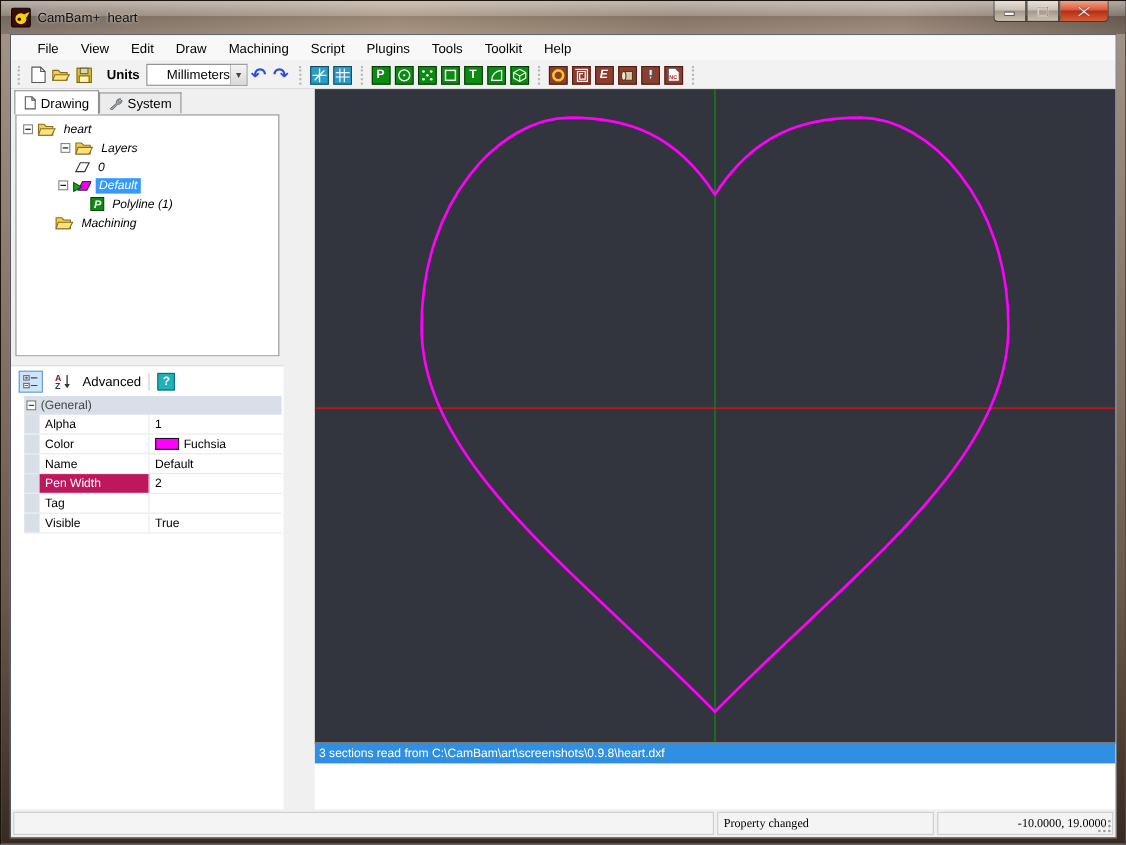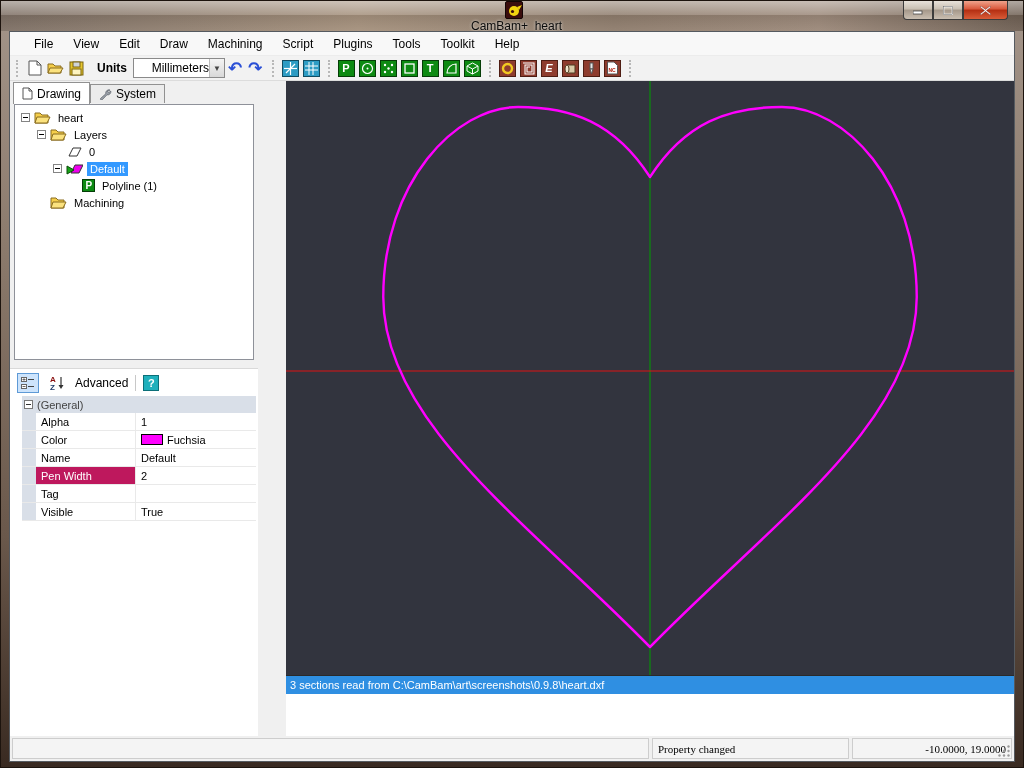--- a/index.html
+++ b/index.html
@@ -7,21 +7,21 @@
   body { font-family: "Liberation Sans", "DejaVu Sans", sans-serif; font-size:12px; }
 
   .window { position:relative; width:1024px; height:768px;
     background: linear-gradient(180deg,#a4958a 0%, #8d7c6e 30%, #6a584b 70%, #392a21 100%);
     border:1px solid #1c130d; }
 
   
   .titlebar { position:absolute; top:0; left:0; right:0; height:30px;
     background: linear-gradient(180deg, rgba(255,255,255,.45) 0%, rgba(255,255,255,.15) 45%, rgba(0,0,0,.08) 46%, rgba(255,255,255,.05) 100%),
                 linear-gradient(90deg,#7e7065,#a5917d 35%,#8f7d6d 60%,#9c897a 80%,#6f6054);
-    display:flex; align-items:center; padding-left:9px;flex-direction:column; }
+    display:flex; align-items:center; padding-left:9px; }
   .app-icon { width:18px; height:18px; margin-right:6px; background:#3a0d0d;
     border:1px solid #120404; border-radius:2px; position:relative; flex:0 0 auto; }
   .app-icon svg { position:absolute; left:1px; top:1px; }
   .title-text { color:#0c0c0c; font-size:12px; white-space:pre; text-shadow:0 0 3px rgba(255,255,255,.8); }
 
   .win-buttons { position:absolute; top:0; right:15px; display:flex; height:19px; }
   .win-btn { width:30px; height:19px; border:1px solid #3c3c3c; border-top:none;
     background: linear-gradient(180deg,#e8e2da 0%, #c9bfb2 45%, #a5988a 50%, #cabfb2 100%);
     display:flex; align-items:center; justify-content:center; }
   .win-btn:first-child { border-radius:0 0 0 4px; }
@@ -62,22 +62,22 @@
   .right-area { flex:1; display:flex; flex-direction:column; min-width:0;padding-left:24px; }
 
   
   .tabs-row { height:22px; display:flex; align-items:flex-end; padding-left:3px; flex:0 0 auto; }
   .tab { height:21px; display:flex; align-items:center; gap:4px; padding:0 8px;
     border:1px solid #919191; border-bottom:none; font-size:12px; }
   .tab.active { background:#fff; position:relative; z-index:2; height:22px; margin-bottom:-1px; }
   .tab.inactive { background:#ececec; height:19px; }
 
   
-  .tree-box { height:256px; margin:1px 4px 0 4px; background:#fff;
-    border:1px solid #8e9199; overflow:hidden; padding-top:4px; flex:0 0 auto; }
+  .tree-box { height:220px; margin:1px 4px 0 4px; background:#fff;
+    border:1px solid #8e9199; overflow:hidden; padding-top:4px; flex:0 0 auto;font-style:italic; }
   .tree-row { height:17px; display:flex; align-items:center; font-size:11px; white-space:nowrap; }
   .expand-box { width:9px; height:9px; border:1px solid #848484; background:#fff;
     position:relative; flex:0 0 auto; margin-right:4px; }
   .expand-box::after { content:""; position:absolute; left:1px; top:3px; width:5px; height:1px; background:#000; }
   .tree-ico { margin-right:4px; flex:0 0 auto; display:flex; }
   .tree-label { padding:1px 3px; }
   .tree-label.selected { background:#3399ff; color:#fff; }
   .sp11 { width:13px; flex:0 0 auto; }
 
   
@@ -321,21 +321,21 @@
           <div class="tree-row" style="padding-left:6px">
             <span class="expand-box"></span>
             <span class="tree-ico">
               <svg width="17" height="13" viewBox="0 0 17 13">
                   <path d="M1 2 L6 2 L8 4 L14 4 L14 12 L1 12 Z" fill="#f5ce4a" stroke="#8a6d1f"></path>
                   <path d="M3 6 L16 6 L13 12 L1 12 Z" fill="#fbe27e" stroke="#8a6d1f"></path>
                 </svg>
             </span>
             <span class="tree-label">heart</span>
           </div>
-          <div class="tree-row" style="padding-left:22px">
+          <div class="tree-row" style="padding-left:40px">
             <span class="expand-box"></span>
             <span class="tree-ico">
               <svg width="17" height="13" viewBox="0 0 17 13">
                   <path d="M1 2 L6 2 L8 4 L14 4 L14 12 L1 12 Z" fill="#f5ce4a" stroke="#8a6d1f"></path>
                   <path d="M3 6 L16 6 L13 12 L1 12 Z" fill="#fbe27e" stroke="#8a6d1f"></path>
                 </svg>
             </span>
             <span class="tree-label">Layers</span>
           </div>
           <div class="tree-row" style="padding-left:38px">

